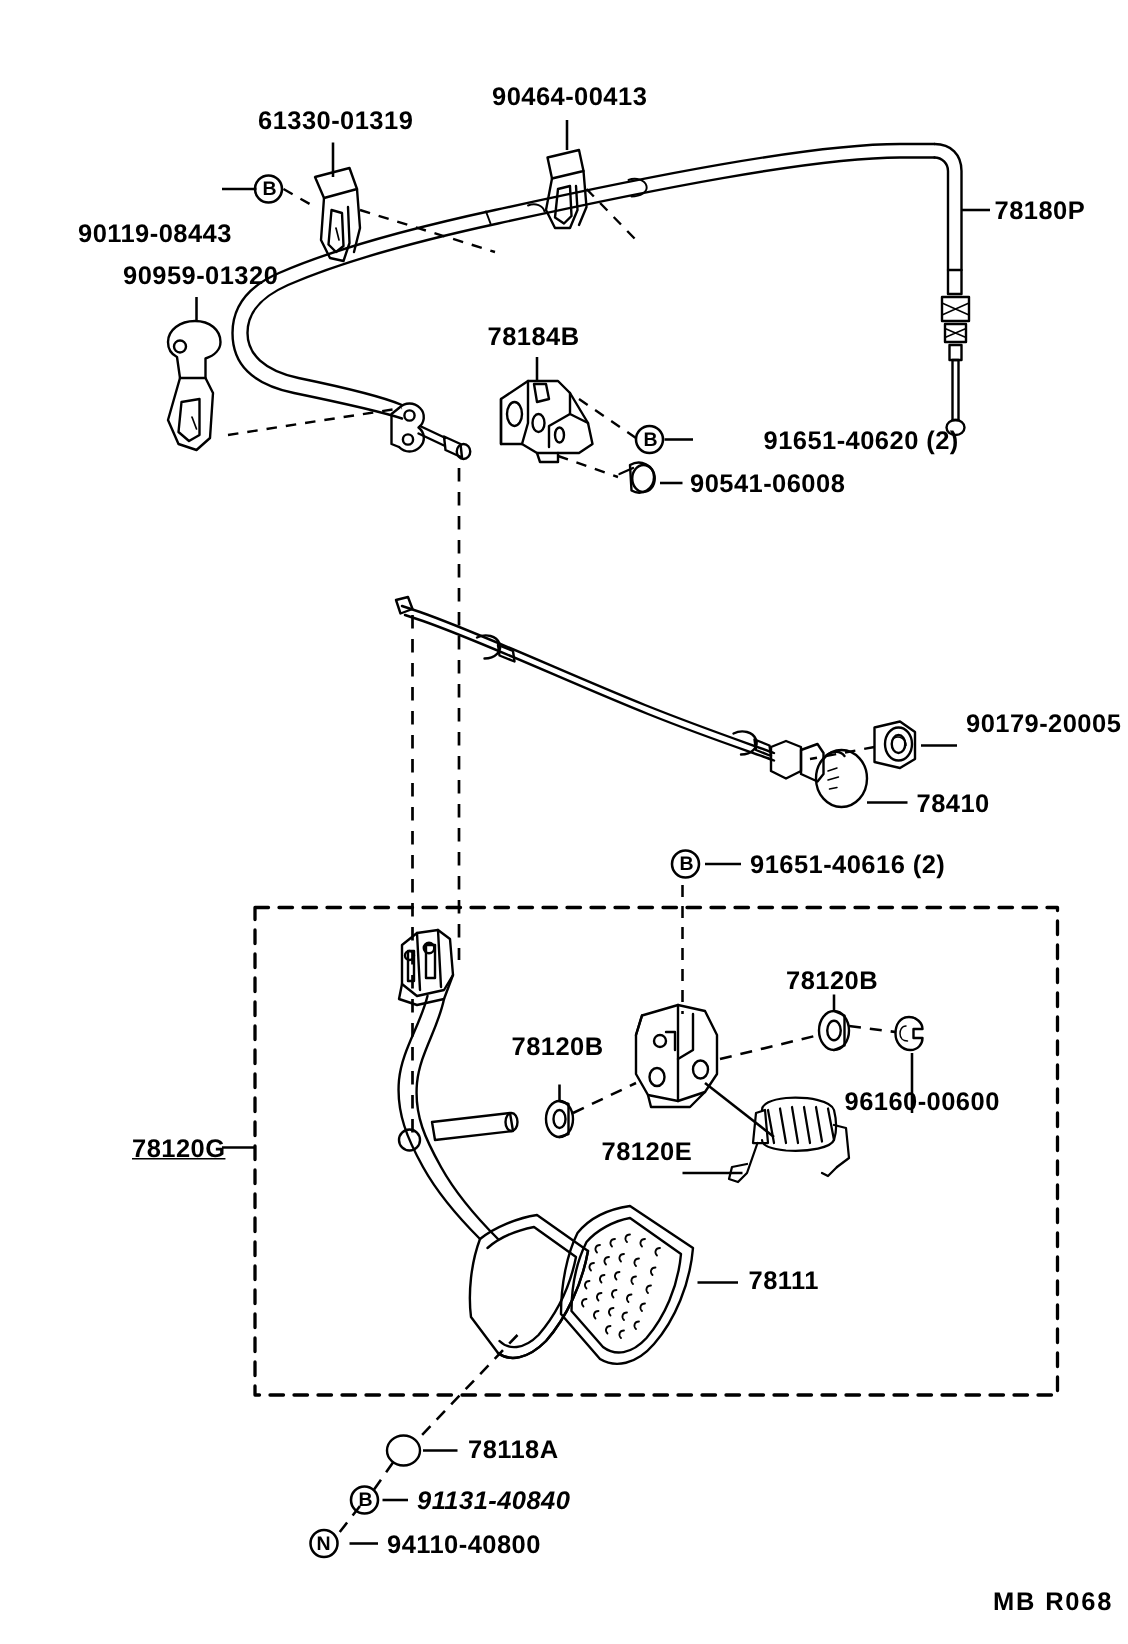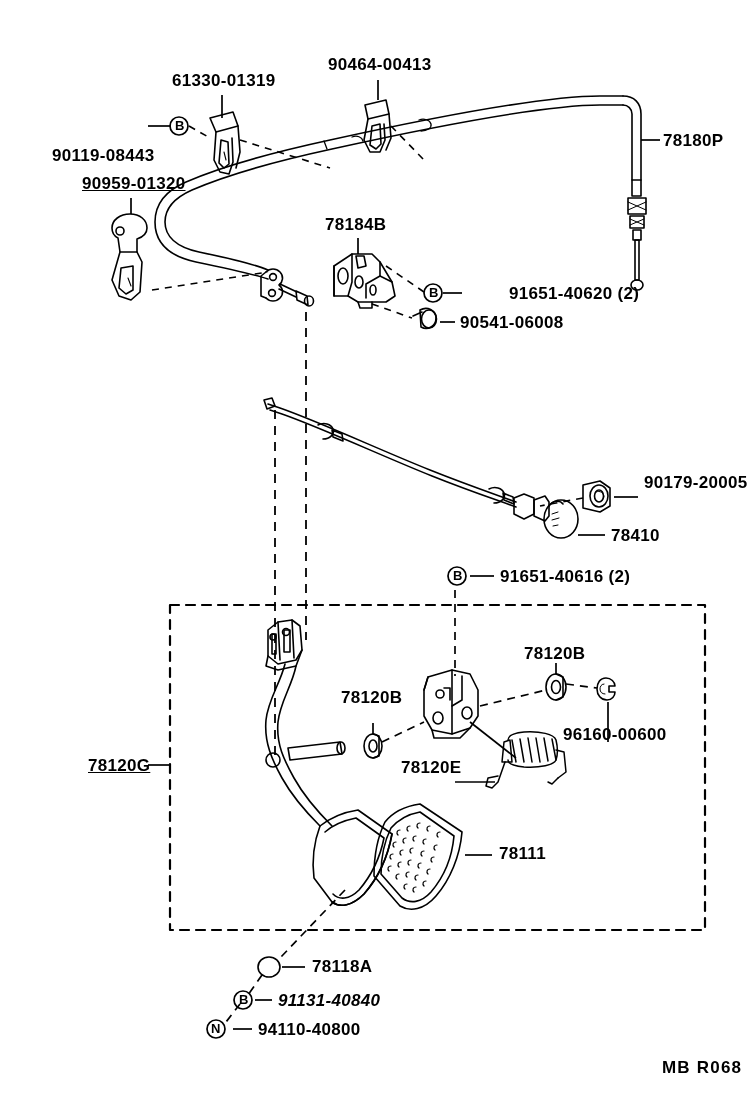--- a/index.html
+++ b/index.html
@@ -326,21 +326,21 @@
 <div class="lbl" style="left:175px;top:119px;font-size:13px;">B</div>
 <div class="lbl" style="left:429px;top:286px;font-size:13px;">B</div>
 <div class="lbl" style="left:453px;top:569px;font-size:13px;">B</div>
 <div class="lbl" style="left:239px;top:993px;font-size:13px;">B</div>
 <div class="lbl" style="left:211px;top:1022px;font-size:13px;">N</div>
 
 <div class="lbl" style="left:172px;top:72px;">61330-01319</div>
 
 <div class="lbl" style="left:52px;top:118px;margin-top:29px;">90119-08443</div>
 
-<div class="lbl" style="left:82px;top:175px;text-decoration:underline;">90959-01320</div>
+<div class="lbl" style="left:82px;top:175px;">90959-01320</div>
 
 <div class="lbl" style="left:328px;top:56px;">90464-00413</div>
 
 <div class="lbl" style="left:663px;top:132px;">78180P</div>
 
 <div class="lbl" style="left:325px;top:216px;">78184B</div>
 
 <div class="lbl" style="left:468px;top:285px;margin-left:41px;">91651-40620 (2)</div>
 
 <div class="lbl" style="left:460px;top:314px;">90541-06008</div>

